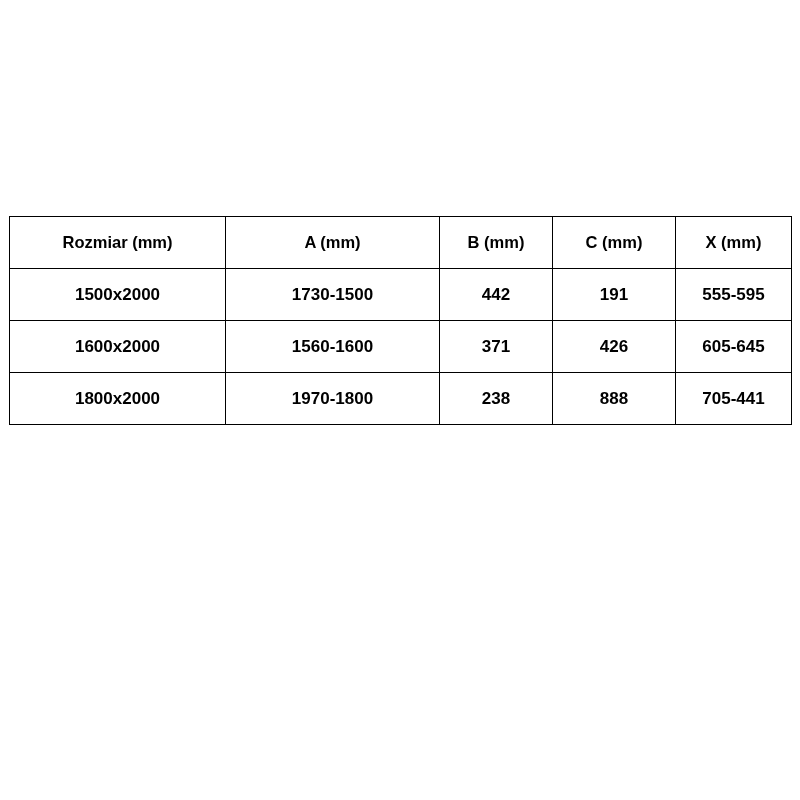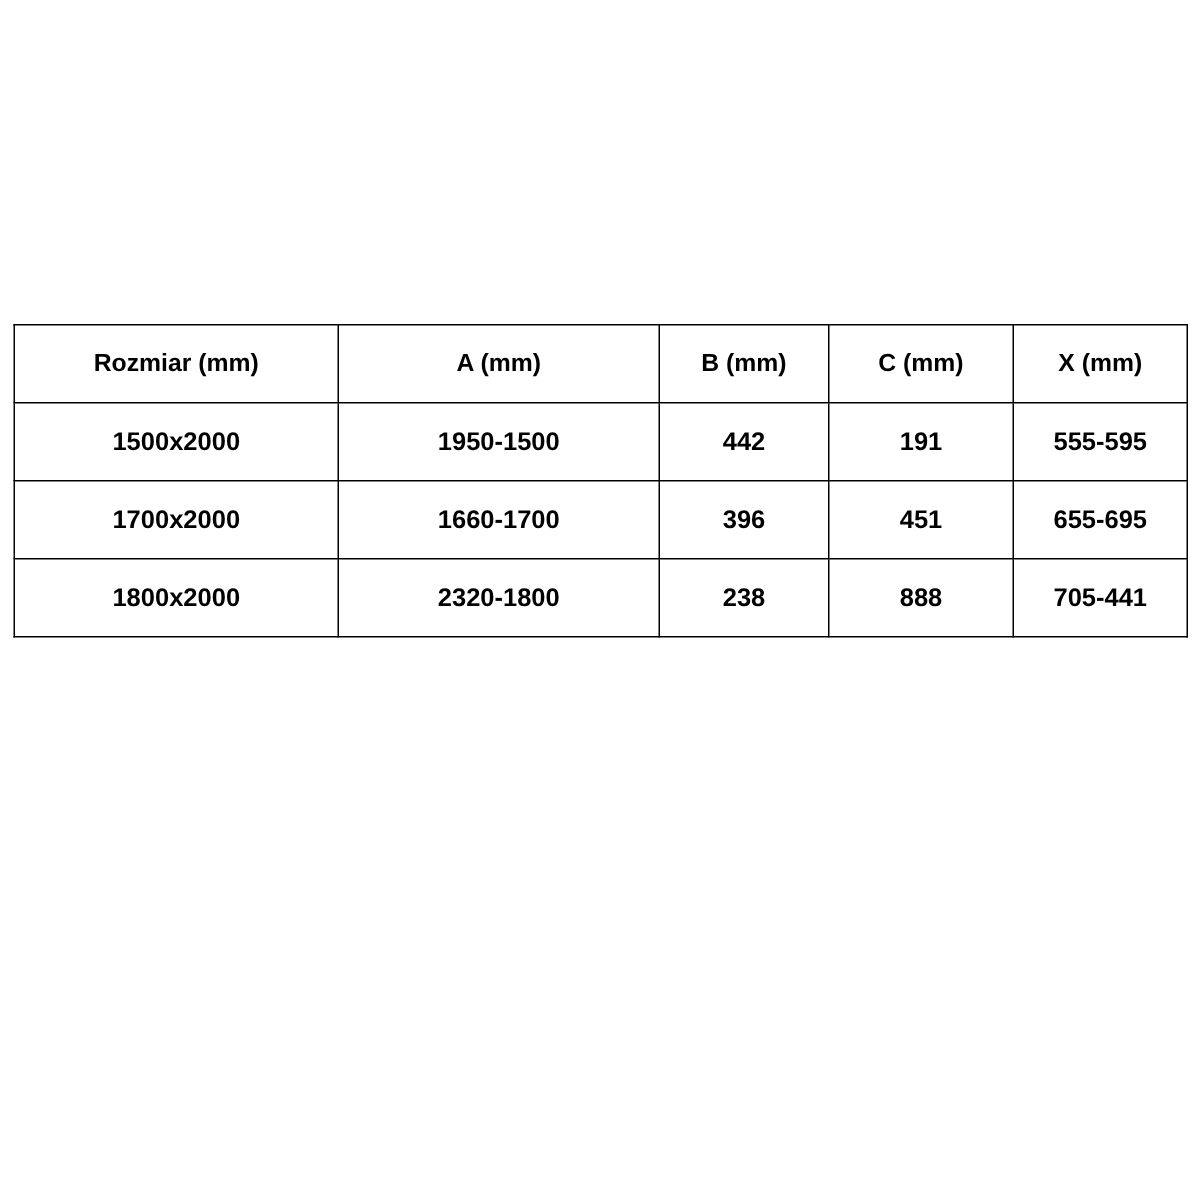--- a/index.html
+++ b/index.html
@@ -65,34 +65,34 @@
         <th>Rozmiar (mm)</th>
         <th>A (mm)</th>
         <th>B (mm)</th>
         <th>C (mm)</th>
         <th>X (mm)</th>
       </tr>
     </thead>
     <tbody>
       <tr>
         <td>1500x2000</td>
-        <td>1950-1500</td>
+        <td>1730-1500</td>
         <td>442</td>
         <td>191</td>
         <td>555-595</td>
       </tr>
       <tr>
-        <td>1700x2000</td>
-        <td>1660-1700</td>
-        <td>396</td>
-        <td>451</td>
-        <td>655-695</td>
+        <td>1600x2000</td>
+        <td>1560-1600</td>
+        <td>371</td>
+        <td>426</td>
+        <td>605-645</td>
       </tr>
       <tr>
         <td>1800x2000</td>
-        <td>2320-1800</td>
+        <td>1970-1800</td>
         <td>238</td>
         <td>888</td>
         <td>705-441</td>
       </tr>
     </tbody>
   </table>
 </div>
 
 </body></html>

